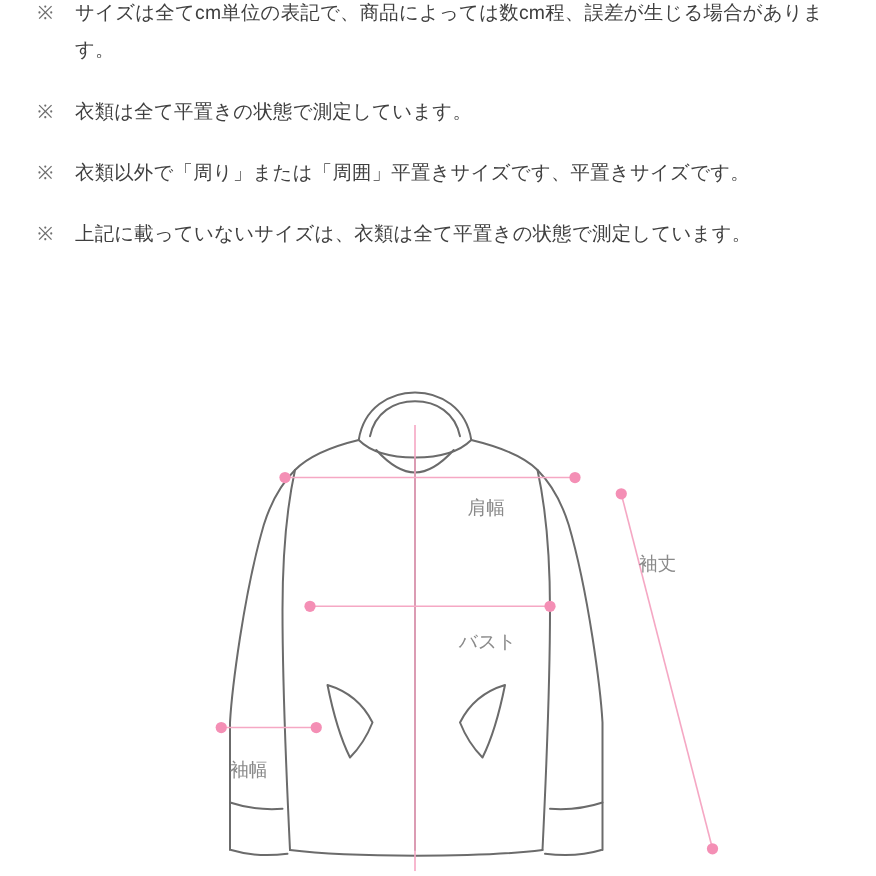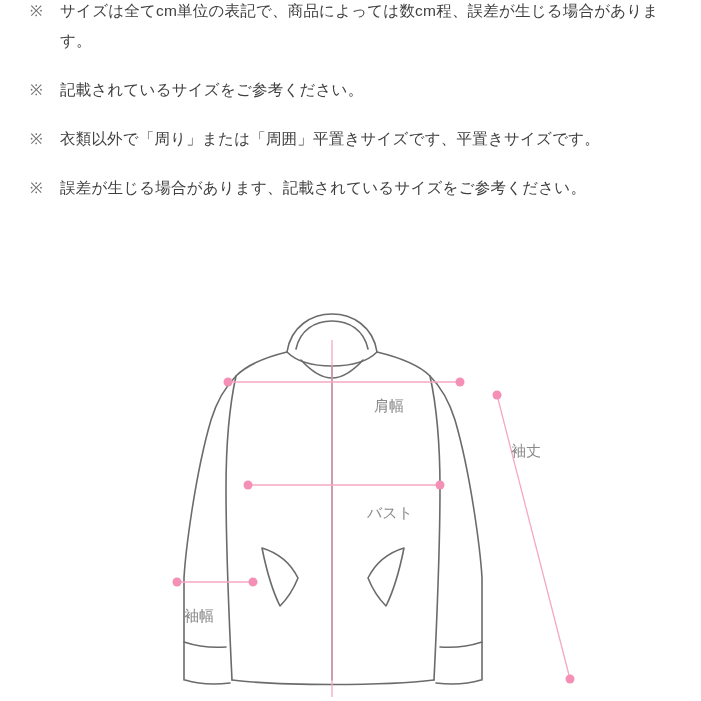--- a/index.html
+++ b/index.html
@@ -76,29 +76,29 @@
 
 <div class="page">
 
   <div class="notes">
     <div class="note-row">
       <div class="note-mark">※</div>
       <div class="note-text">サイズは全てcm単位の表記で、商品によっては数cm程、誤差が生じる場合があります。</div>
     </div>
     <div class="note-row">
       <div class="note-mark">※</div>
-      <div class="note-text">記載されているサイズをご参考ください。</div>
+      <div class="note-text">衣類は全て平置きの状態で測定しています。</div>
     </div>
     <div class="note-row">
       <div class="note-mark">※</div>
       <div class="note-text">衣類以外で「周り」または「周囲」平置きサイズです、平置きサイズです。</div>
     </div>
     <div class="note-row">
       <div class="note-mark">※</div>
-      <div class="note-text">誤差が生じる場合があります、記載されているサイズをご参考ください。</div>
+      <div class="note-text">上記に載っていないサイズは、衣類は全て平置きの状態で測定しています。</div>
     </div>
   </div>
 
   <div class="illustration">
     <svg width="701" height="449" viewBox="0 0 701 449" xmlns="http://www.w3.org/2000/svg">
       <g fill="none" stroke="#6b6b6b" stroke-width="1.6" stroke-linejoin="round" stroke-linecap="round">
 
         <path d="M287 104 C291 78 312 66 332 66 C352 66 373 78 377 104 C369 112 356 118 332 118 C308 118 295 112 287 104 Z"></path>
         <path d="M296 101 C300 82 315 73 332 73 C349 73 364 82 368 101"></path>
 

